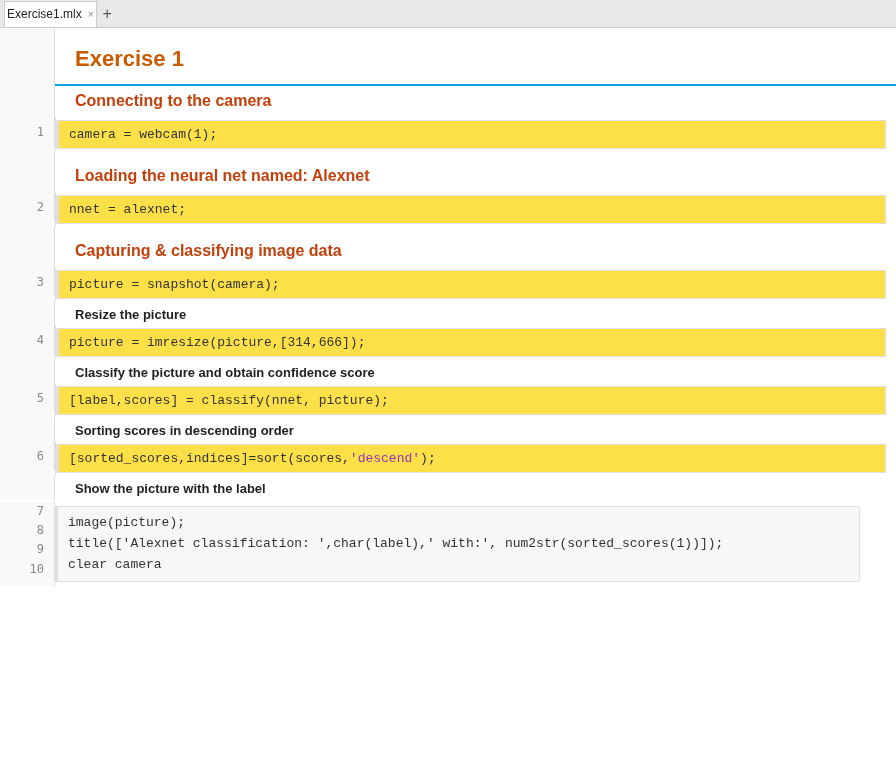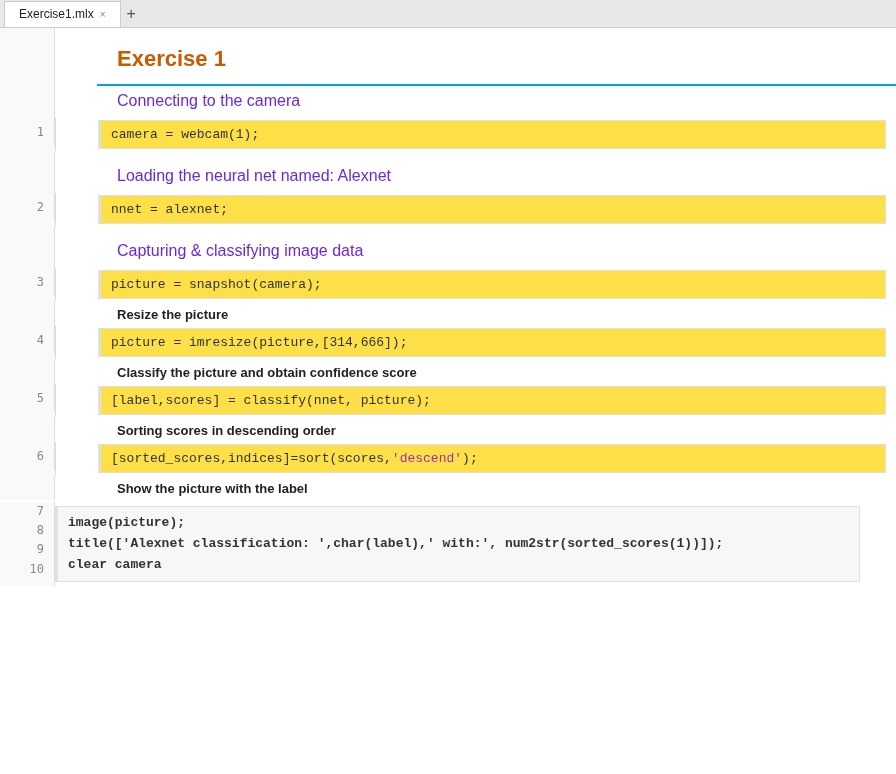--- a/index.html
+++ b/index.html
@@ -18,21 +18,21 @@
       border-bottom: 1px solid #ccc;
       height: 28px;
       padding: 0 4px;
     }
     .tab {
       display: flex;
       align-items: center;
       background: #fff;
       border: 1px solid #ccc;
       border-bottom: none;
-      padding: 4px 14px;
+      padding: 4px 2px;
       font-size: 12px;
       cursor: pointer;
       height: 26px;
       gap: 6px;
     }
     .tab-close {
       font-size: 10px;
       color: #888;
       cursor: pointer;
     }
@@ -57,23 +57,23 @@
     .page-title {
       padding: 18px 20px 12px 20px;
       font-size: 22px;
       font-weight: bold;
       color: #c85a00;
       border-bottom: 2px solid #00a4e4;
     }
 
     .section-heading {
       font-size: 16px;
-      font-weight: normal;
+      font-weight: bold;
       padding: 4px 20px 8px 20px;
-      color: #6d28d9;
+      color: #c2410c;
     }
 
     .sub-heading {
       font-size: 13px;
       font-weight: bold;
       padding: 6px 20px 4px 20px;
       color: #222;
     }
 
     .line-num {
@@ -100,21 +100,20 @@
       color: #333;
     }
 
     .code-cell .str {
       color: #9b30b5;
     }
 
     
     .row-wrapper {
       display: flex;
-      gap: 42px;
     }
     .row-left {
       min-width: 55px;
       background: #f9f9f9;
       border-right: 1px solid #ddd;
     }
     .row-right {
       flex: 1;
     }
 
@@ -281,21 +280,21 @@
       </div>
     </div>
 
     <div class="multi-code-row">
       <div class="multi-line-nums">
         <span class="ln">7</span>
         <span class="ln">8</span>
         <span class="ln">9</span>
         <span class="ln">10</span>
       </div>
-      <div style="flex:1; padding-right:26px; padding-top:2px; padding-bottom:2px;font-weight:bold;">
+      <div style="flex:1; padding-right:26px; padding-top:2px; padding-bottom:2px;">
         <div class="multi-line-code">
           <div class="line">image(picture);</div>
           <div class="line">title([<span class="str">'Alexnet classification: '</span>,char(label),<span class="str">' with:'</span>, num2str(sorted_scores(1))]);</div>
           <div class="line">clear <span class="str">camera</span></div>
         </div>
       </div>
     </div>
 
     <div style="height:30px;"></div>
 

